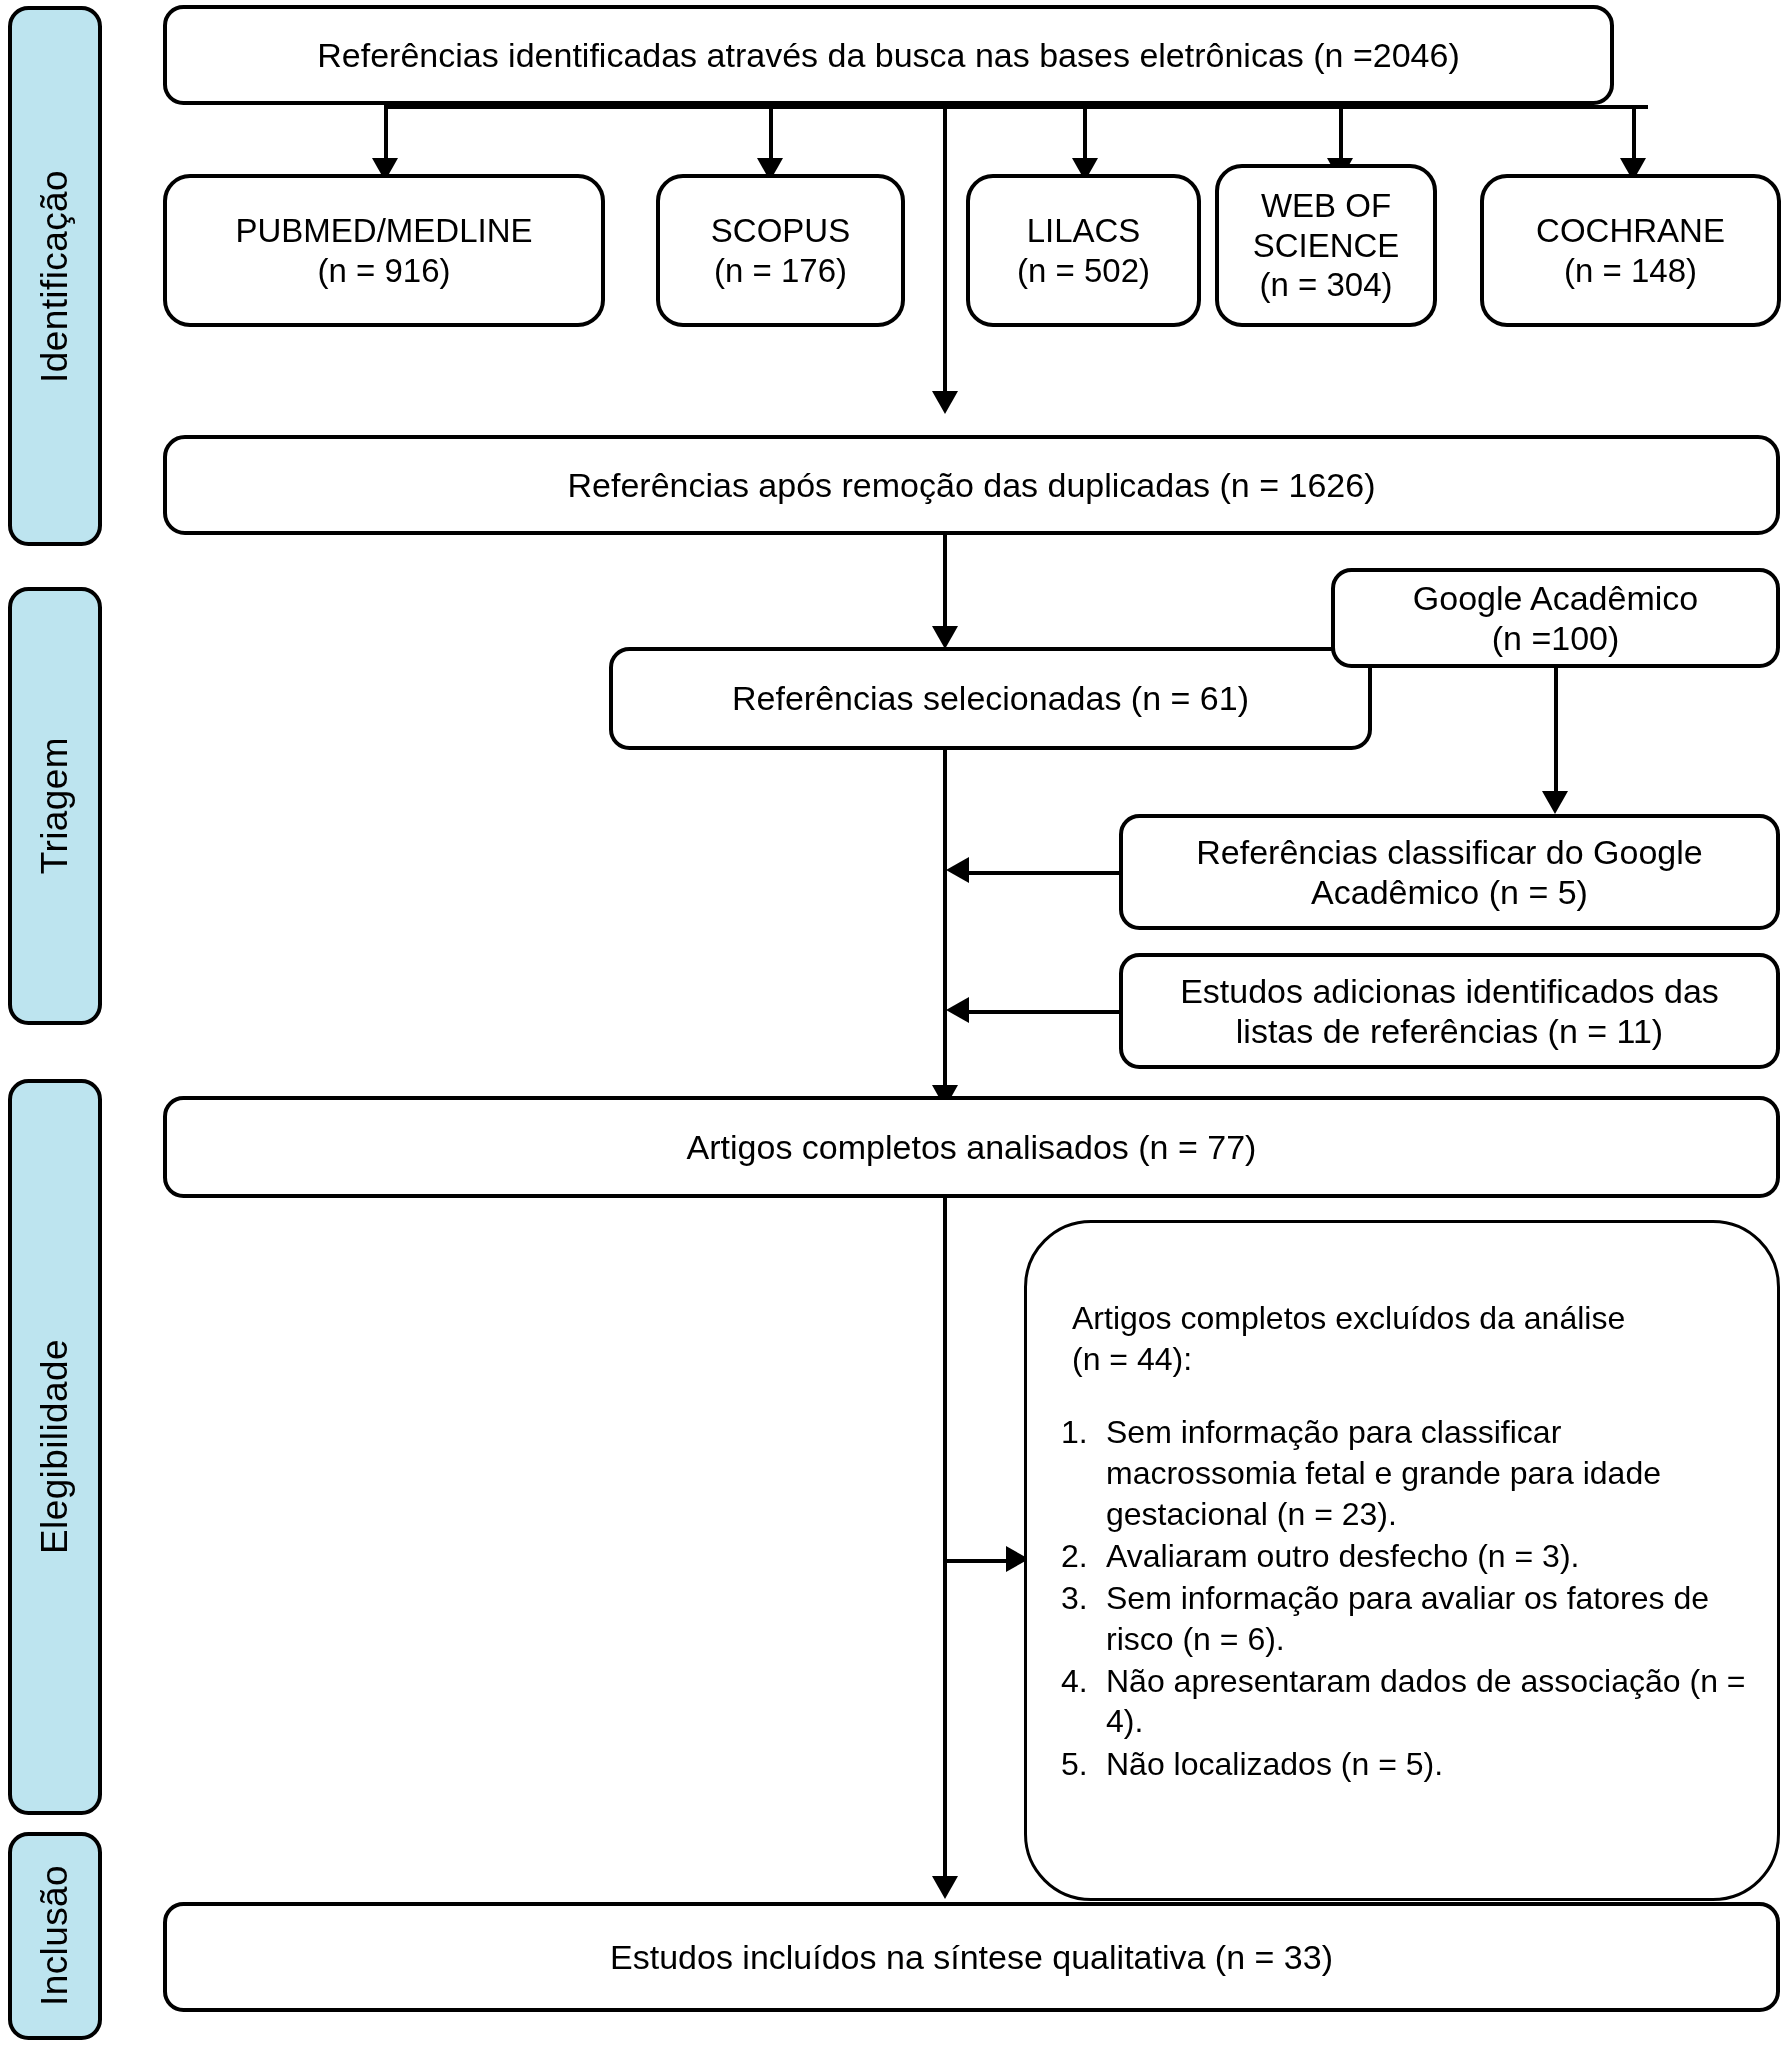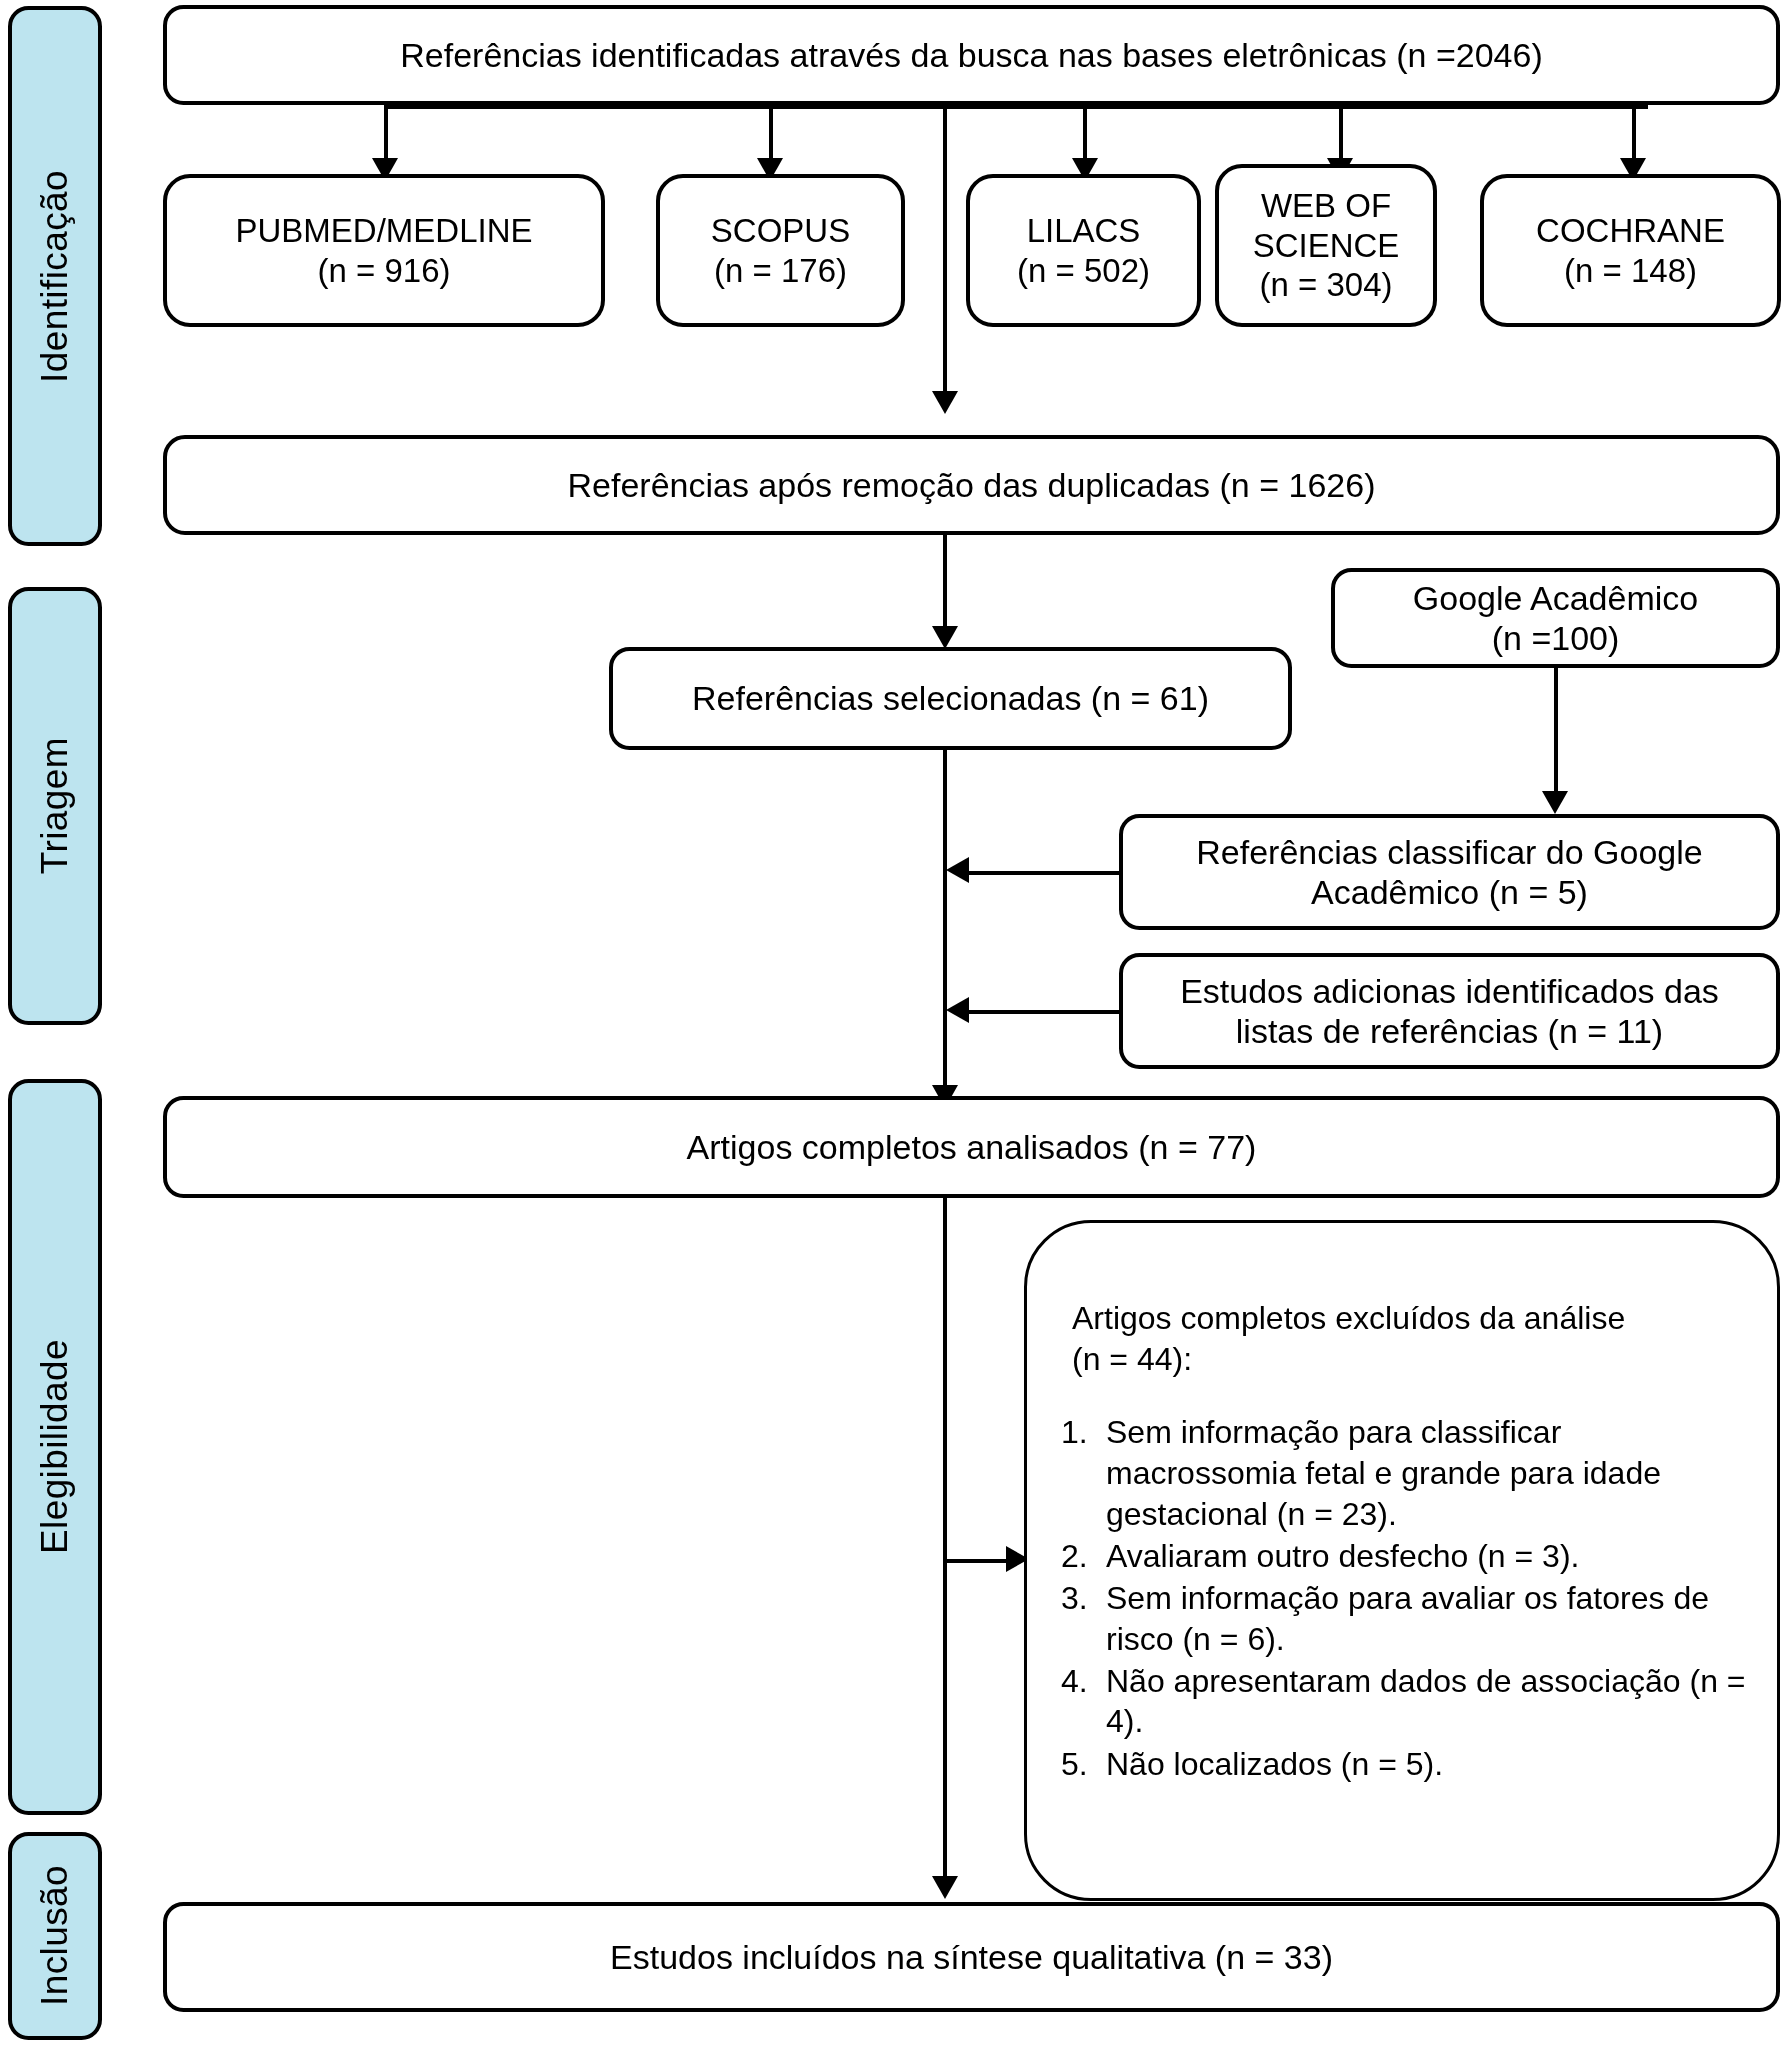--- a/index.html
+++ b/index.html
@@ -131,21 +131,21 @@
   </div>
 
   <div class="stage-pill" style="left:7.8px; top:1079px; width:94px; height:736px;">
     <span class="stage-label">Elegibilidade</span>
   </div>
 
   <div class="stage-pill" style="left:7.8px; top:1832px; width:94px; height:208px;">
     <span class="stage-label">Inclusão</span>
   </div>
 
-  <div class="node" style="left:163px; top:4.7px; width:1617px; height:100px;">
+  <div class="node" style="left:163px; top:4.7px; width:1451px; height:100px;">
     <span>Referências identificadas através da busca nas bases eletrônicas (n =2046)</span>
   </div>
 
   <div class="hline" style="left:385px; top:105px; width:1263px;"></div>
 
   <div class="vline" style="left:384px; top:105px; height:64px;"></div>
   <div class="arrow-down" style="left:372px; top:158px;"></div>
 
   <div class="vline" style="left:769px; top:105px; height:64px;"></div>
   <div class="arrow-down" style="left:757px; top:158px;"></div>
@@ -187,21 +187,21 @@
   <div class="vline" style="left:943px; top:105px; height:297px;"></div>
   <div class="arrow-down" style="left:932px; top:391px;"></div>
 
   <div class="node" style="left:163px; top:435px; width:1617px; height:100px;border-radius:22px;">
     <span>Referências após remoção das duplicadas (n = 1626)</span>
   </div>
 
   <div class="vline" style="left:943px; top:535px; height:100px;"></div>
   <div class="arrow-down" style="left:932px; top:626px;"></div>
 
-  <div class="node" style="left:609px; top:647px; width:683px; height:103px;">
+  <div class="node" style="left:609px; top:647px; width:763px; height:103px;">
     <span>Referências selecionadas (n = 61)</span>
   </div>
 
   <div class="node" style="left:1331px; top:568px; width:449px; height:100px; flex-direction:column;">
     <span>Google Acadêmico</span>
     <span>(n =100)</span>
   </div>
 
   <div class="vline" style="left:1554px; top:668px; height:133px;"></div>
   <div class="arrow-down" style="left:1542px; top:791px;"></div>

